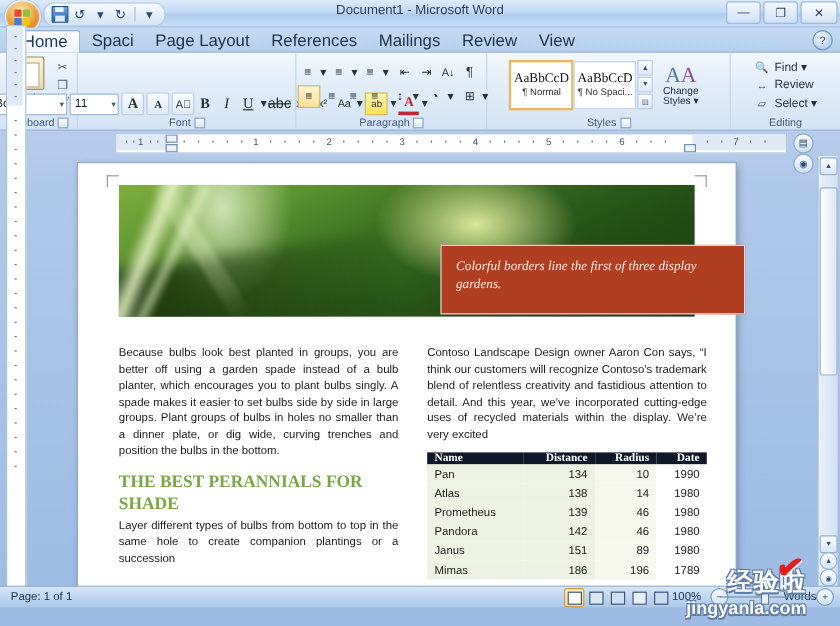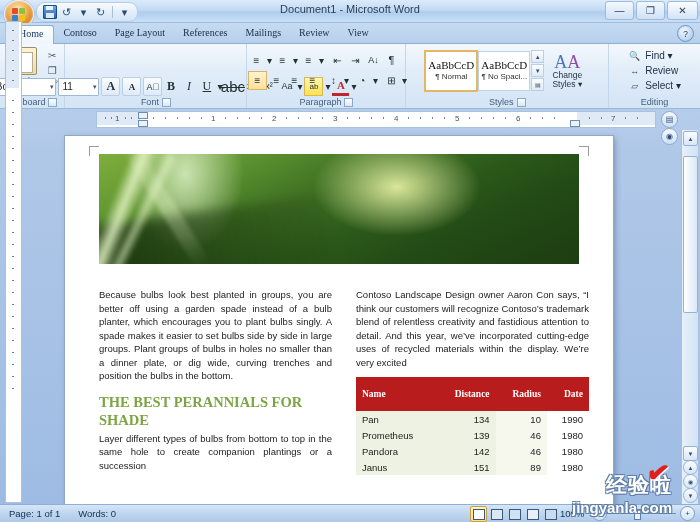--- a/index.html
+++ b/index.html
@@ -46,21 +46,21 @@
   .wbtns{position:absolute;right:2px;top:1px;display:flex;gap:2px;}
   .wbtn{width:27px;height:17px;border:1px solid #9dbbdd;border-radius:3px;
     background:linear-gradient(180deg,#f2f8fe,#cfe1f5);
     display:flex;align-items:center;justify-content:center;color:#2e4361;font-size:10px;}
   .wbtn.close{width:29px;background:linear-gradient(180deg,#fbfdff,#d3e3f6);}
 
   
   .tabbar{position:relative;height:20px;
     background:linear-gradient(180deg,#c5dbf2 0%,#b6d0ec 100%);
     border-bottom:1px solid #8fb0d6;padding-left:8px;display:flex;align-items:flex-end;}
-  .tab{padding:2px 9px 3px 9px;font-size:10px;color:#20334d;line-height:14px;cursor:default;font-family:Liberation Serif, serif;}
+  .tab{padding:2px 9px 3px 9px;font-size:14px;color:#20334d;line-height:14px;cursor:default;}
   .tab.active{background:linear-gradient(180deg,#fdfefe 0%,#eef5fc 100%);
     border:1px solid #8fb0d6;border-bottom:none;border-radius:3px 3px 0 0;
     padding:1px 10px 3px 10px;color:#15365e;position:relative;top:1px;}
   .help-ico{position:absolute;right:6px;top:2px;width:15px;height:15px;border-radius:50%;
     background:radial-gradient(circle at 40% 35%,#f4f9ff,#9fc0e4);border:1px solid #6d95c4;
     color:#24456e;font-size:9px;display:flex;align-items:center;justify-content:center;}
 
   
   .ribbon{position:relative;height:64px;
     background:linear-gradient(180deg,#f3f8fd 0%,#e2edf9 40%,#d3e4f5 100%);
@@ -165,22 +165,22 @@
 
   .col-left{position:absolute;left:34px;top:152px;width:233px;}
   .col-right{position:absolute;left:291px;top:152px;width:233px;}
   .h1{font-family:"Liberation Serif",serif;font-weight:bold;font-size:19px;color:#c0400f;
       letter-spacing:.2px;line-height:22px;margin:0 0 4px 0;}
   .h2{font-family:"Liberation Serif",serif;font-weight:bold;font-size:14.5px;color:#7ca545;
       line-height:18px;margin:10px 0 3px 0;}
   .body{font-size:9.5px;line-height:13.5px;color:#1b1b1b;text-align:justify;margin:0;}
 
   .tbl{width:233px;border-collapse:collapse;margin-top:8px;font-size:9.5px;}
-  .tbl thead th{background:#b91c1c;color:#fff;font-family:"Liberation Serif",serif;
-    font-weight:bold;font-size:9.5px;padding:12px 6px;text-align:left;}
+  .tbl thead th{background:#0f172a;color:#fff;font-family:"Liberation Serif",serif;
+    font-weight:bold;font-size:9.5px;padding:0 6px;text-align:left;}
   .tbl thead th.num{text-align:right;}
   .tbl td{padding:2.5px 6px;color:#1c1c1c;}
   .tbl td.num{text-align:right;}
   .tbl tbody tr td:nth-child(1){background:#eef2e2;margin-top:16px;}
   .tbl tbody tr td:nth-child(2){background:#eef2e2;}
   .tbl tbody tr td:nth-child(3){background:#f6f8ee;}
   .tbl tbody tr td:nth-child(4){background:#fff;}
 
   
   .vsb{position:absolute;right:2px;top:130px;width:16px;bottom:17px;
@@ -188,23 +188,23 @@
   .vsb .thumb{position:absolute;left:1px;top:26px;width:13px;height:155px;border-radius:2px;
     background:linear-gradient(90deg,#ffffff,#dbe8f7);border:1px solid #93b3d6;}
   .sbtn{position:absolute;left:1px;width:13px;height:13px;border:1px solid #93b3d6;border-radius:2px;
     background:linear-gradient(180deg,#fbfdff,#d7e5f6);font-size:6px;color:#31506f;
     display:flex;align-items:center;justify-content:center;}
   .topico{position:absolute;right:2px;width:15px;height:15px;border-radius:50%;
     border:1px solid #8aabd0;background:linear-gradient(180deg,#f5faff,#cfe0f3);
     font-size:8px;color:#2a4a70;display:flex;align-items:center;justify-content:center;}
 
   
-  .status{position:absolute;left:0;right:0;bottom:0;height:17px;
+  .status{position:absolute;left:0;right:0;bottom:16px;height:17px;
     background:linear-gradient(180deg,#d6e6f7 0%,#bfd6ef 50%,#aec9e9 100%);
-    border-top:1px solid #8fb0d6;display:flex;align-items:center;font-size:9.5px;color:#12304f;}
+    border-top:1px solid #8fb0d6;display:flex;align-items:center;font-size:9.5px;color:#12304f;justify-content:space-between;}
   .st-item{padding:0 9px;line-height:17px;}
   .views{position:absolute;left:470px;top:1px;display:flex;gap:1px;align-items:center;}
   .vb{width:15px;height:14px;border:1px solid transparent;border-radius:2px;
      display:flex;align-items:center;justify-content:center;}
   .vb.on{border:1px solid #cf9d3a;background:linear-gradient(180deg,#fff2cc,#ffdf95);}
   .vbox{width:10px;height:9px;border:1px solid #3b5874;background:#fff;}
   .zoomtxt{position:absolute;left:560px;top:0;line-height:17px;font-size:9.5px;color:#12304f;}
   .zslider{position:absolute;left:600px;top:5px;width:76px;height:7px;}
   .zslider .track{position:absolute;left:0;top:3px;width:76px;height:1px;background:#6f8fb3;}
   .zslider .knob{position:absolute;left:34px;top:-1px;width:5px;height:9px;background:#e9f2fb;border:1px solid #5a7fa8;}
@@ -248,21 +248,21 @@
     <div class="win-title">Document1 - Microsoft Word</div>
     <div class="wbtns">
       <div class="wbtn">—</div>
       <div class="wbtn">❐</div>
       <div class="wbtn close">✕</div>
     </div>
   </div>
 
   <div class="tabbar">
     <div class="tab active">Home</div>
-    <div class="tab">Contoso</div>
+    <div class="tab">Spaci</div>
     <div class="tab">Page Layout</div>
     <div class="tab">References</div>
     <div class="tab">Mailings</div>
     <div class="tab">Review</div>
     <div class="tab">View</div>
     <div class="help-ico">?</div>
   </div>
 
   <div class="ribbon">
 
@@ -298,21 +298,21 @@
           </div>
           <div class="sq rb ico-a" style="font-size:12px">A</div>
           <div class="sq rb ico-a" style="font-size:9px">A</div>
           <div class="sq rb" style="font-size:9px">A⃠</div>
         </div>
         <div class="fontrow2">
           <div class="sq" style="font-family:'Liberation Serif',serif;font-weight:bold;font-size:12px">B</div>
           <div class="sq" style="font-family:'Liberation Serif',serif;font-style:italic;font-size:12px">I</div>
           <div class="sq" style="font-family:'Liberation Serif',serif;text-decoration:underline;font-size:12px">U</div>
           <div class="sq arrow-d" style="width:7px">▾</div>
-          <div class="sq" style="font-size:15px;text-decoration:line-through">abc</div>
+          <div class="sq" style="font-size:12px;text-decoration:line-through">abc</div>
           <div class="sq" style="font-size:9px">x₂</div>
           <div class="sq" style="font-size:9px">x²</div>
           <div class="sq" style="font-size:9px">Aa</div>
           <div class="sq arrow-d" style="width:7px">▾</div>
           <div class="sq" style="font-size:8px;background:linear-gradient(180deg,#fff6b0,#ffe14f);border:1px solid #d8b955">ab</div>
           <div class="sq arrow-d" style="width:7px">▾</div>
           <div class="sq ico-a" style="font-size:11px;color:#c0272d;border-bottom:3px solid #c0272d">A</div>
           <div class="sq arrow-d" style="width:7px">▾</div>
         </div>
       </div>
@@ -506,20 +506,23 @@
       <div class="mark tr"></div>
 
       <div class="hero">
         <div class="hero-img">
           <div class="darkb"></div>
           <div class="blade b1"></div>
           <div class="blade b2"></div>
           <div class="blade b3"></div>
         </div>
       </div>
+      <div class="caption">
+        <span>Colorful borders line the first of three display gardens.</span>
+      </div>
 
       <div class="col-left">
         <p class="body">Because bulbs look best planted in groups, you are better off using a garden spade instead of a bulb planter, which encourages you to plant bulbs singly. A spade makes it easier to set bulbs side by side in large groups. Plant groups of bulbs in holes no smaller than a dinner plate, or dig wide, curving trenches and position the bulbs in the bottom.</p>
         <h2 class="h2">THE BEST PERANNIALS FOR SHADE</h2>
         <p class="body">Layer different types of bulbs from bottom to top in the same hole to create companion plantings or a succession</p>
       </div>
 
       <div class="col-right">
         <p class="body">Contoso Landscape Design owner Aaron Con says, “I think our customers will recognize Contoso’s trademark blend of relentless creativity and fastidious attention to detail. And this year, we’ve incorporated cutting-edge uses of recycled materials within the display. We’re very excited</p>
         <table class="tbl">
@@ -532,37 +535,49 @@
             </tr>
           </thead>
           <tbody>
             <tr>
               <td>Pan</td>
               <td class="num">134</td>
               <td class="num">10</td>
               <td class="num">1990</td>
             </tr>
             <tr>
+              <td>Atlas</td>
+              <td class="num">138</td>
+              <td class="num">14</td>
+              <td class="num">1980</td>
+            </tr>
+            <tr>
               <td>Prometheus</td>
               <td class="num">139</td>
               <td class="num">46</td>
               <td class="num">1980</td>
             </tr>
             <tr>
               <td>Pandora</td>
               <td class="num">142</td>
               <td class="num">46</td>
               <td class="num">1980</td>
             </tr>
             <tr>
               <td>Janus</td>
               <td class="num">151</td>
               <td class="num">89</td>
               <td class="num">1980</td>
             </tr>
+            <tr>
+              <td>Mimas</td>
+              <td class="num">186</td>
+              <td class="num">196</td>
+              <td class="num">1789</td>
+            </tr>
           </tbody>
         </table>
       </div>
 
     </div>
   </div>
 
   <div class="vsb">
     <div class="sbtn" style="top:1px">▲</div>
     <div class="thumb"></div>

